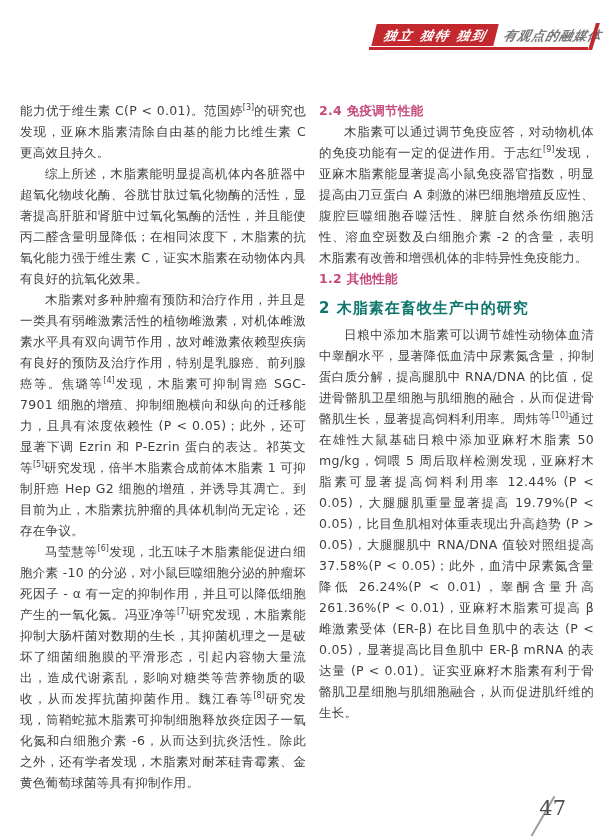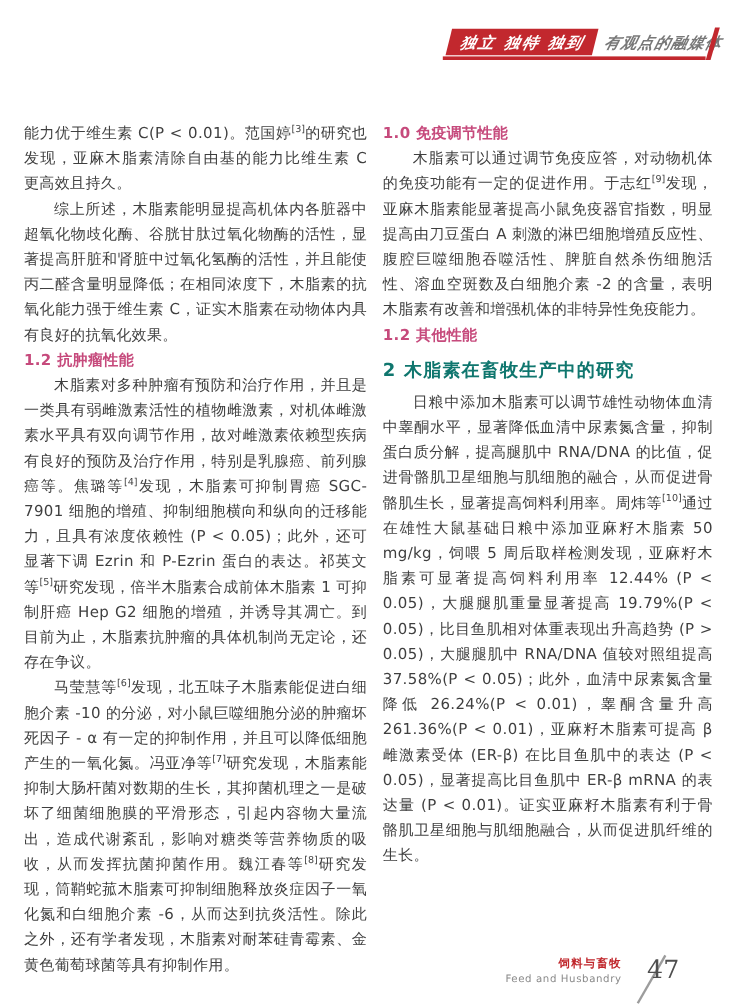--- a/index.html
+++ b/index.html
@@ -56,34 +56,29 @@
       <span class="banner-red">独立 独特 独到</span>
       <span class="banner-gray">有观点的融媒体</span>
     </div>
     <div class="banner-underline"></div>
     <div class="banner-endslash"></div>
   </div>
 
   <div class="col col-left" id="col-left">
       <p class="blk p noindent">能力优于维生素 C(P &lt; 0.01)。范国婷<sup>[3]</sup>的研究也发现，亚麻木脂素清除自由基的能力比维生素 C 更高效且持久。</p>
       <p class="blk p">综上所述，木脂素能明显提高机体内各脏器中超氧化物歧化酶、谷胱甘肽过氧化物酶的活性，显著提高肝脏和肾脏中过氧化氢酶的活性，并且能使丙二醛含量明显降低；在相同浓度下，木脂素的抗氧化能力强于维生素 C，证实木脂素在动物体内具有良好的抗氧化效果。</p>
-      <div class="blk h2">1.2 抗肿瘤性能</div>
       <p class="blk p">木脂素对多种肿瘤有预防和治疗作用，并且是一类具有弱雌激素活性的植物雌激素，对机体雌激素水平具有双向调节作用，故对雌激素依赖型疾病有良好的预防及治疗作用，特别是乳腺癌、前列腺癌等。焦璐等<sup>[4]</sup>发现，木脂素可抑制胃癌 SGC-7901 细胞的增殖、抑制细胞横向和纵向的迁移能力，且具有浓度依赖性 (P &lt; 0.05)；此外，还可显著下调 Ezrin 和 P-Ezrin 蛋白的表达。祁英文等<sup>[5]</sup>研究发现，倍半木脂素合成前体木脂素 1 可抑制肝癌 Hep G2 细胞的增殖，并诱导其凋亡。到目前为止，木脂素抗肿瘤的具体机制尚无定论，还存在争议。</p>
       <p class="blk p">马莹慧等<sup>[6]</sup>发现，北五味子木脂素能促进白细胞介素 -10 的分泌，对小鼠巨噬细胞分泌的肿瘤坏死因子 - α 有一定的抑制作用，并且可以降低细胞产生的一氧化氮。冯亚净等<sup>[7]</sup>研究发现，木脂素能抑制大肠杆菌对数期的生长，其抑菌机理之一是破坏了细菌细胞膜的平滑形态，引起内容物大量流出，造成代谢紊乱，影响对糖类等营养物质的吸收，从而发挥抗菌抑菌作用。魏江春等<sup>[8]</sup>研究发现，筒鞘蛇菰木脂素可抑制细胞释放炎症因子一氧化氮和白细胞介素 -6，从而达到抗炎活性。除此之外，还有学者发现，木脂素对耐苯硅青霉素、金黄色葡萄球菌等具有抑制作用。</p>
     </div>
   <div class="col col-right" id="col-right">
-      <div class="blk h2">1.0 免疫调节性能</div>
+      <div class="blk h2">2.4 免疫调节性能</div>
       <p class="blk p">木脂素可以通过调节免疫应答，对动物机体的免疫功能有一定的促进作用。于志红<sup>[9]</sup>发现，亚麻木脂素能显著提高小鼠免疫器官指数，明显提高由刀豆蛋白 A 刺激的淋巴细胞增殖反应性、腹腔巨噬细胞吞噬活性、脾脏自然杀伤细胞活性、溶血空斑数及白细胞介素 -2 的含量，表明木脂素有改善和增强机体的非特异性免疫能力。</p>
       <div class="blk h2">1.2 其他性能</div>
       <div class="blk h1">2 木脂素在畜牧生产中的研究</div>
       <p class="blk p">日粮中添加木脂素可以调节雄性动物体血清中睾酮水平，显著降低血清中尿素氮含量，抑制蛋白质分解，提高腿肌中 RNA/DNA 的比值，促进骨骼肌卫星细胞与肌细胞的融合，从而促进骨骼肌生长，显著提高饲料利用率。周炜等<sup>[10]</sup>通过在雄性大鼠基础日粮中添加亚麻籽木脂素 50 mg/kg，饲喂 5 周后取样检测发现，亚麻籽木脂素可显著提高饲料利用率 12.44% (P &lt; 0.05)，大腿腿肌重量显著提高 19.79%(P &lt; 0.05)，比目鱼肌相对体重表现出升高趋势 (P &gt; 0.05)，大腿腿肌中 RNA/DNA 值较对照组提高 37.58%(P &lt; 0.05)；此外，血清中尿素氮含量降低 26.24%(P &lt; 0.01)，睾酮含量升高 261.36%(P &lt; 0.01)，亚麻籽木脂素可提高 β 雌激素受体 (ER-β) 在比目鱼肌中的表达 (P &lt; 0.05)，显著提高比目鱼肌中 ER-β mRNA 的表达量 (P &lt; 0.01)。证实亚麻籽木脂素有利于骨骼肌卫星细胞与肌细胞融合，从而促进肌纤维的生长。</p>
     </div>
 
   <div class="footer">
-    <div class="journal">
-      <div class="journal-cn">饲料与畜牧</div>
-      <div class="journal-en">Feed and Husbandry</div>
-    </div>
     <div class="pslash"></div>
     <div class="pageno">47</div>
   </div>
 
 </div>
 
 </body></html>

